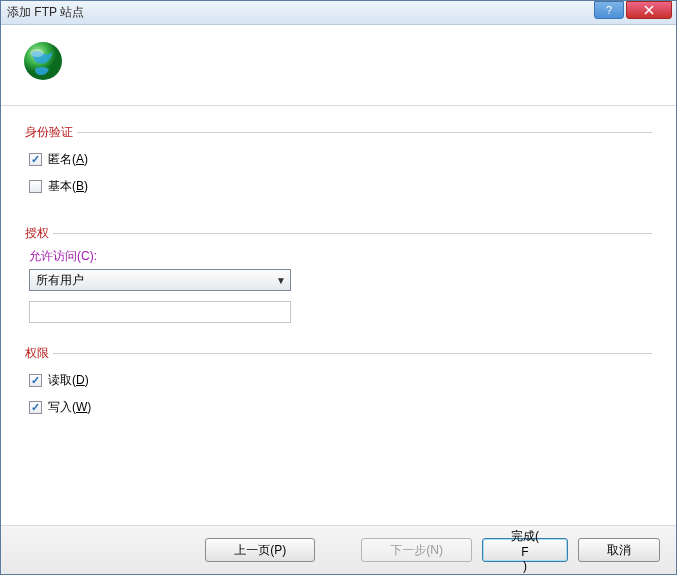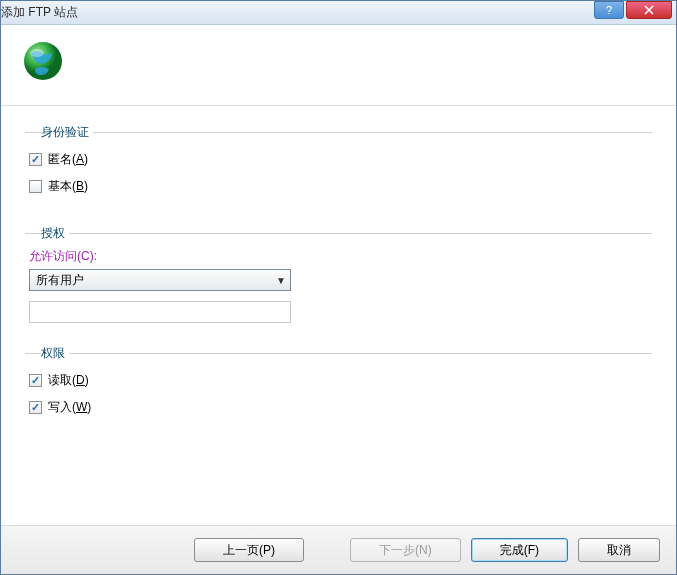--- a/index.html
+++ b/index.html
@@ -1,41 +1,41 @@
 <!DOCTYPE html>
 <html><head>
   <meta charset="utf-8">
   <style>
     * { box-sizing: border-box; margin: 0; padding: 0; }
     body { font-family: "Microsoft YaHei", "SimSun", Tahoma, sans-serif; font-size: 12px; background: #fff; }
     .window { width: 677px; height: 575px; border: 1px solid #5a7ca0; display: flex; flex-direction: column; background: #fff; }
     .titlebar { height: 24px; background: linear-gradient(to bottom, #eef4fb, #d7e4f2); display: flex; align-items: center; justify-content: space-between; border-bottom: 1px solid #b8c8dc; }
-    .titlebar-title { color: #2a2a2a; font-size: 12px; }
+    .titlebar-title { padding-left: 6px; color: #2a2a2a; font-size: 12px; }
     .titlebar-buttons { display: flex; height: 100%; align-items: flex-start; padding-right: 4px; gap: 2px; }
     .tbtn { width: 30px; height: 18px; display: flex; align-items: center; justify-content: center; border-radius: 0 0 3px 3px; font-size: 11px; color: #fff; }
     .tbtn-help { background: linear-gradient(to bottom, #7db3e8, #4a8fd6); border: 1px solid #3a76b8; }
     .tbtn-close { background: linear-gradient(to bottom, #e68, #c9302c); border: 1px solid #a52822; width: 46px; }
     .header { display: flex; align-items: center; padding: 14px 20px 22px 20px; border-bottom: 1px solid #dcdcdc; background: #fff; }
     .globe { width: 44px; height: 44px; margin-right: 14px; }
     .header-title { font-size: 15px; font-weight: bold; color: #000; }
     .content { flex: 1; padding: 18px 24px 10px 24px; overflow: auto; }
     fieldset { border: none; border-top: 1px solid #d0d0d0; margin-bottom: 22px; padding: 0; }
-    legend { padding: 0 4px 0 0; color: #0c4a6e; font-size: 12px; margin-left: 16px; }
+    legend { padding: 0 4px 0 0; color: #b91c1c; font-size: 12px; margin-left: 0; }
     .field-row { margin: 10px 0 8px 4px; display: flex; align-items: center; }
     .checkbox { width: 13px; height: 13px; border: 1px solid #8e8f9a; background: linear-gradient(to bottom, #fff, #e8ecef); margin-right: 6px; display: inline-flex; align-items: center; justify-content: center; }
     .checkbox.checked::after { content: "✓"; font-size: 11px; color: #2b6fb5; font-weight: bold; line-height: 1; }
     .cb-label { color: #000; }
     .cb-label .ul { text-decoration: underline; }
     .sublabel { margin: 6px 0 4px 4px; color: #a21caf; }
     .select { width: 262px; height: 22px; border: 1px solid #7a8a99; background: linear-gradient(to bottom, #fdfdfd, #e6e9ec); display: flex; align-items: center; justify-content: space-between; padding: 0 4px 0 6px; margin: 4px 12px 10px 4px; }
     .select-arrow { font-size: 10px; color: #333; }
     .textbox { width: 262px; height: 22px; border: 1px solid #c0c6cc; background: #fff; margin: 0 0 0 4px; }
     .footer { border-top: 1px solid #dcdcdc; padding: 12px 16px; display: flex; justify-content: flex-end; gap: 10px; background: #f0f0f0; background: linear-gradient(to bottom,#f5f5f5,#e9e9e9); }
     .btn { min-width: 80px; height: 24px; border: 1px solid #8b8b8b; background: linear-gradient(to bottom, #fdfdfd, #e2e2e2); display: flex; align-items: center; justify-content: center; padding: 0 28px; font-size: 12px; color: #000; border-radius: 3px; }
-    .btn.default { border: 1px solid #3c7fb1; box-shadow: 0 0 0 1px #a8d8f0 inset; }
+    .btn.default { border: 1px solid #3c7fb1; box-shadow: 0 0 0 1px #a8d8f0 inset; flex-direction: column; }
     .btn.disabled { color: #9a9a9a; border-color: #b5b5b5; background: linear-gradient(to bottom,#f7f7f7,#ececec); margin-left: 36px; }
   </style>
 </head>
 <body>
 
 <div class="window">
   <div class="titlebar">
     <span class="titlebar-title">添加 FTP 站点</span>
     <div class="titlebar-buttons">
       <div class="tbtn tbtn-help">?</div>

